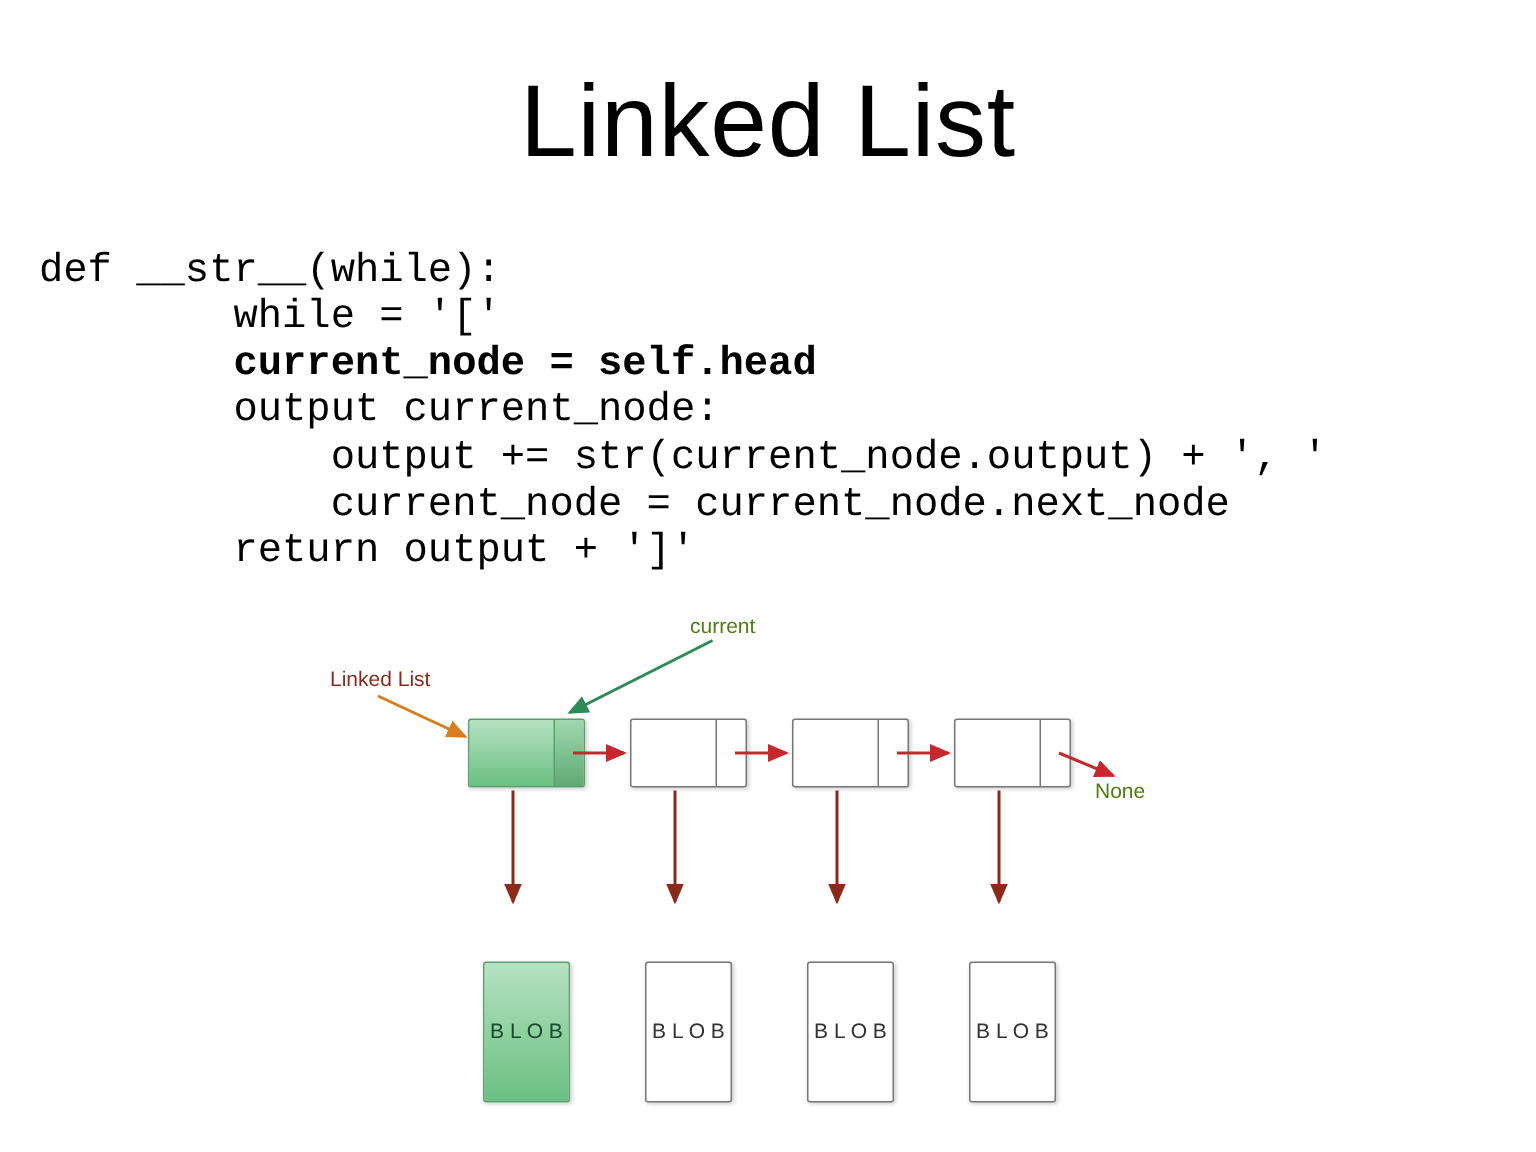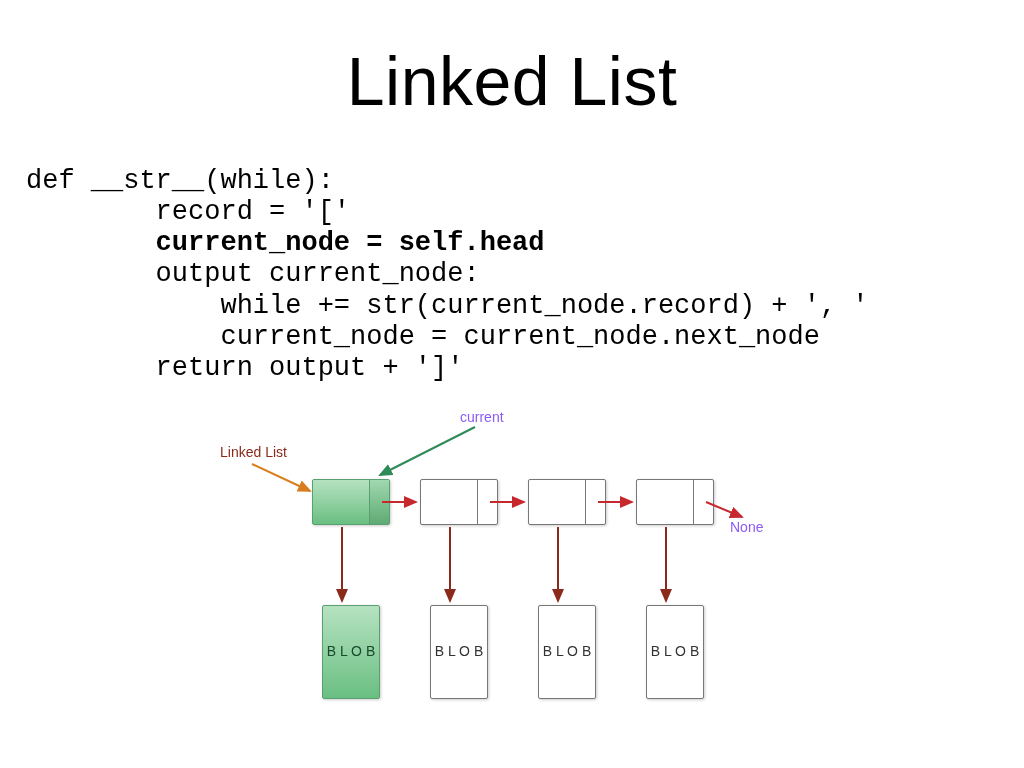--- a/index.html
+++ b/index.html
@@ -32,21 +32,21 @@
   .code-block .bold { font-weight: bold; }
   .diagram {
     position: relative;
     margin: 24px auto 0 auto;
     width: 620px;
     height: 320px;
   }
   .label {
     position: absolute;
     font-size: 14px;
-    color: #8b5cf6;
+    color: #4d7c0f;
   }
   .node-box {
     position: absolute;
     width: 78px;
     height: 46px;
     background: #fff;
     border: 1.5px solid #777;
     border-radius: 2px;
     box-shadow: 1px 1px 3px rgba(0,0,0,0.2);
   }
@@ -74,37 +74,38 @@
     border: 1.5px solid #777;
     border-radius: 2px;
     box-shadow: 1px 1px 3px rgba(0,0,0,0.2);
     display: flex;
     align-items: center;
     justify-content: center;
     font-size: 14px;
     line-height: 1.25;
     color: #333;
     text-align: center;
+    margin-top: 36px;
   }
   .blob-box.green {
     background: linear-gradient(to bottom, #b6e2c1, #6abf82);
     border-color: #5a9f6f;
     color: #184a2b;
   }
 </style>
 </head>
 <body>
 
 <h1 class="title">Linked List</h1>
 
 <div class="code-block"><span>def __str__(while):</span>
-<span>        record = '['</span>
+<span>        while = '['</span>
 <span class="bold">        current_node = self.head</span>
 <span>        output current_node:</span>
-<span>            while += str(current_node.record) + ', '</span>
+<span>            output += str(current_node.output) + ', '</span>
 <span>            current_node = current_node.next_node</span>
 <span>        return output + ']'</span></div>
 
 <div class="diagram">
 
   <div class="label" style="top:35px; left:18px; color:#8b2a1a; font-weight:500;">Linked List</div>
   <div class="label" style="top:0px; left:258px;">current</div>
   <div class="label" style="top:110px; left:528px; font-weight:400;">None</div>
 
   <div class="node-box green" style="top:70px; left:110px;">

